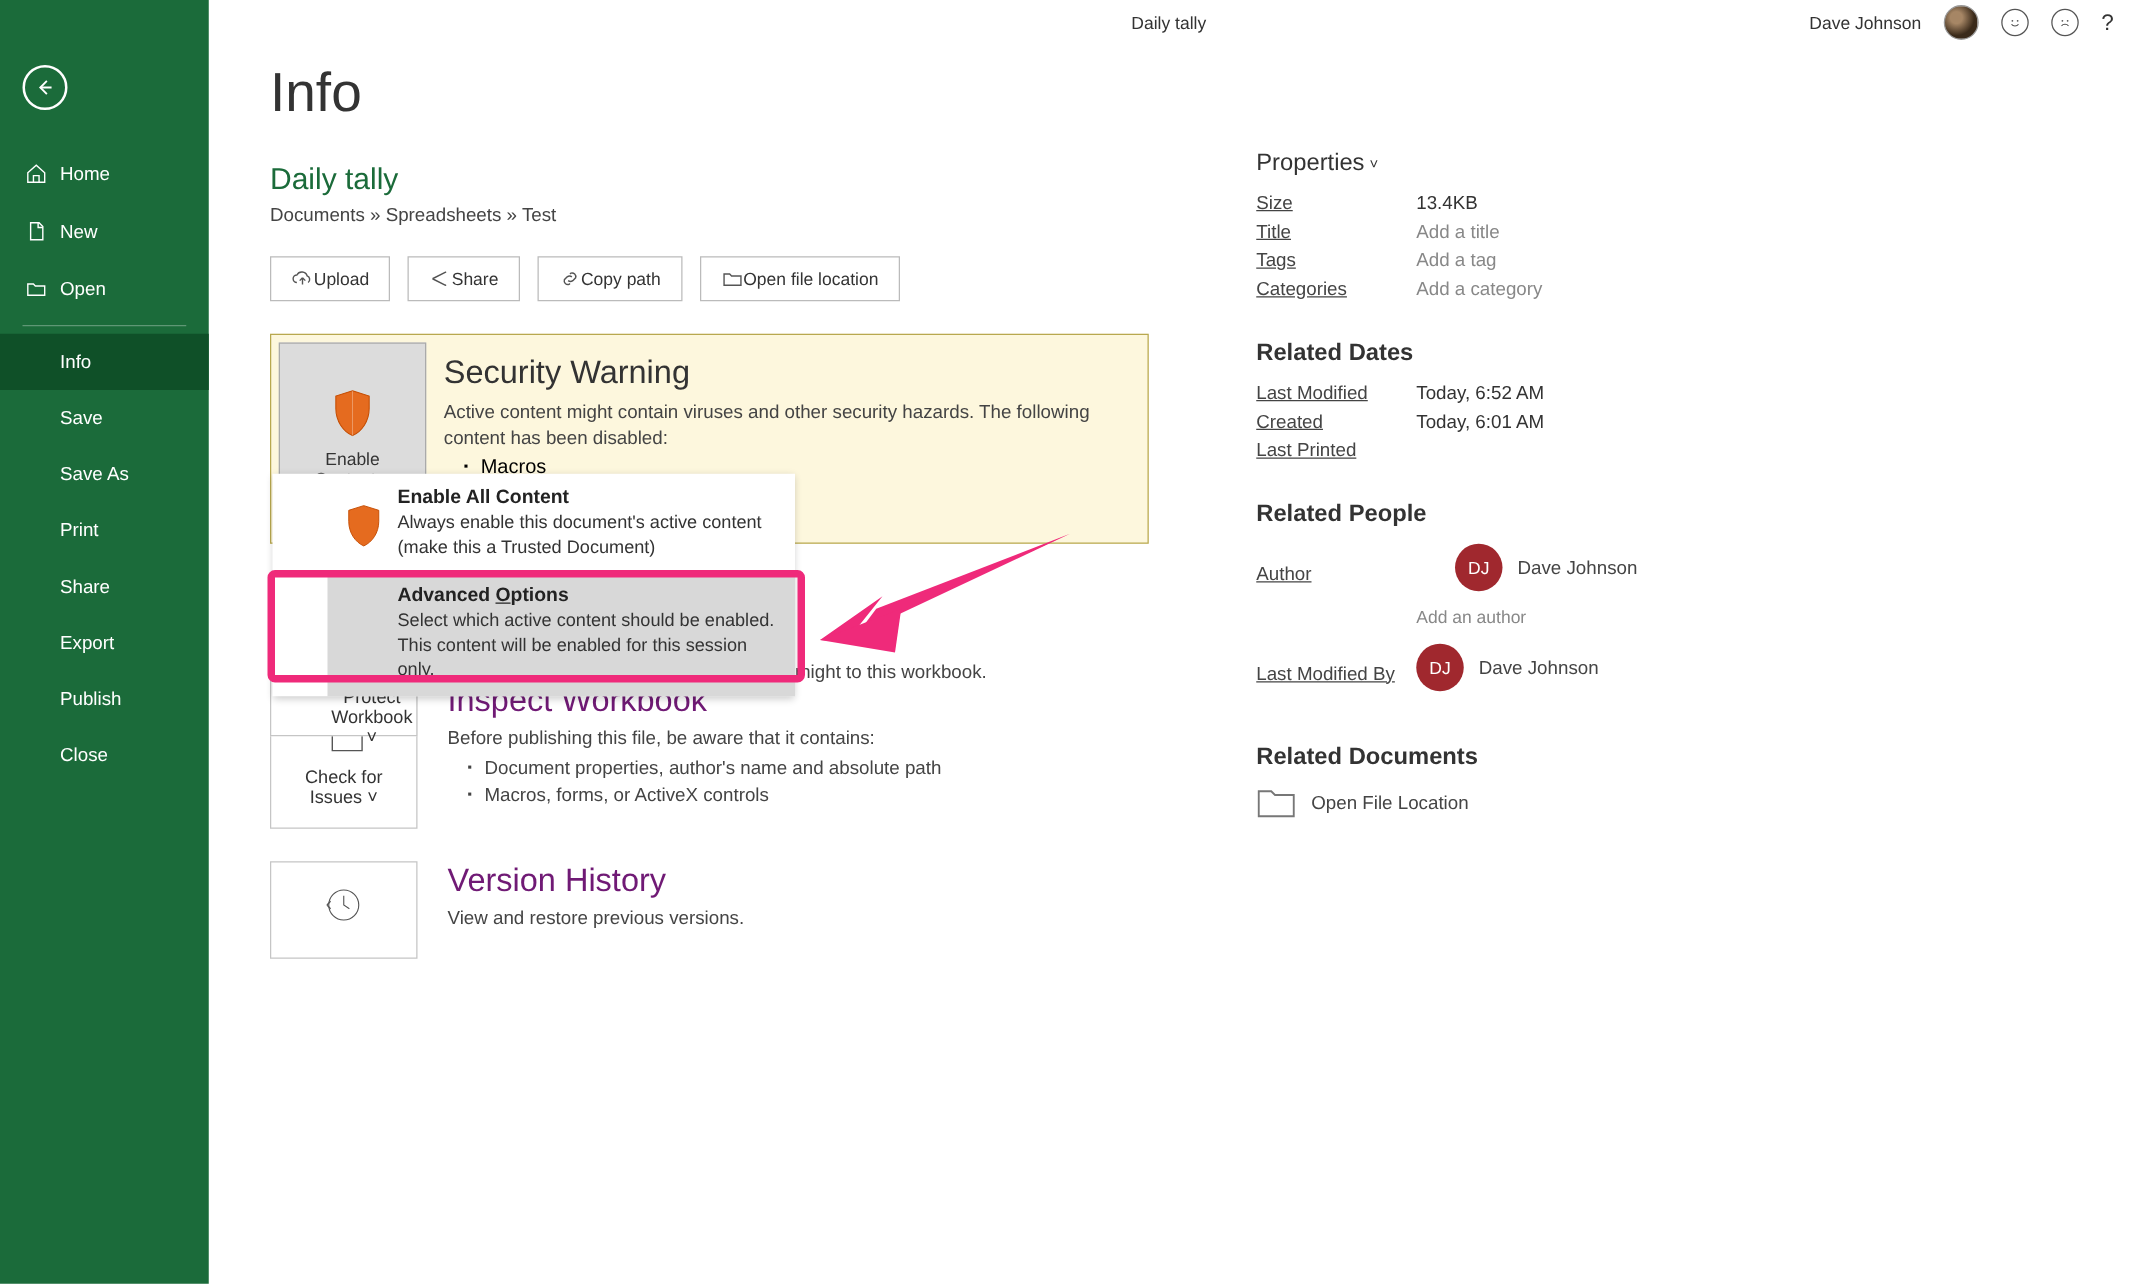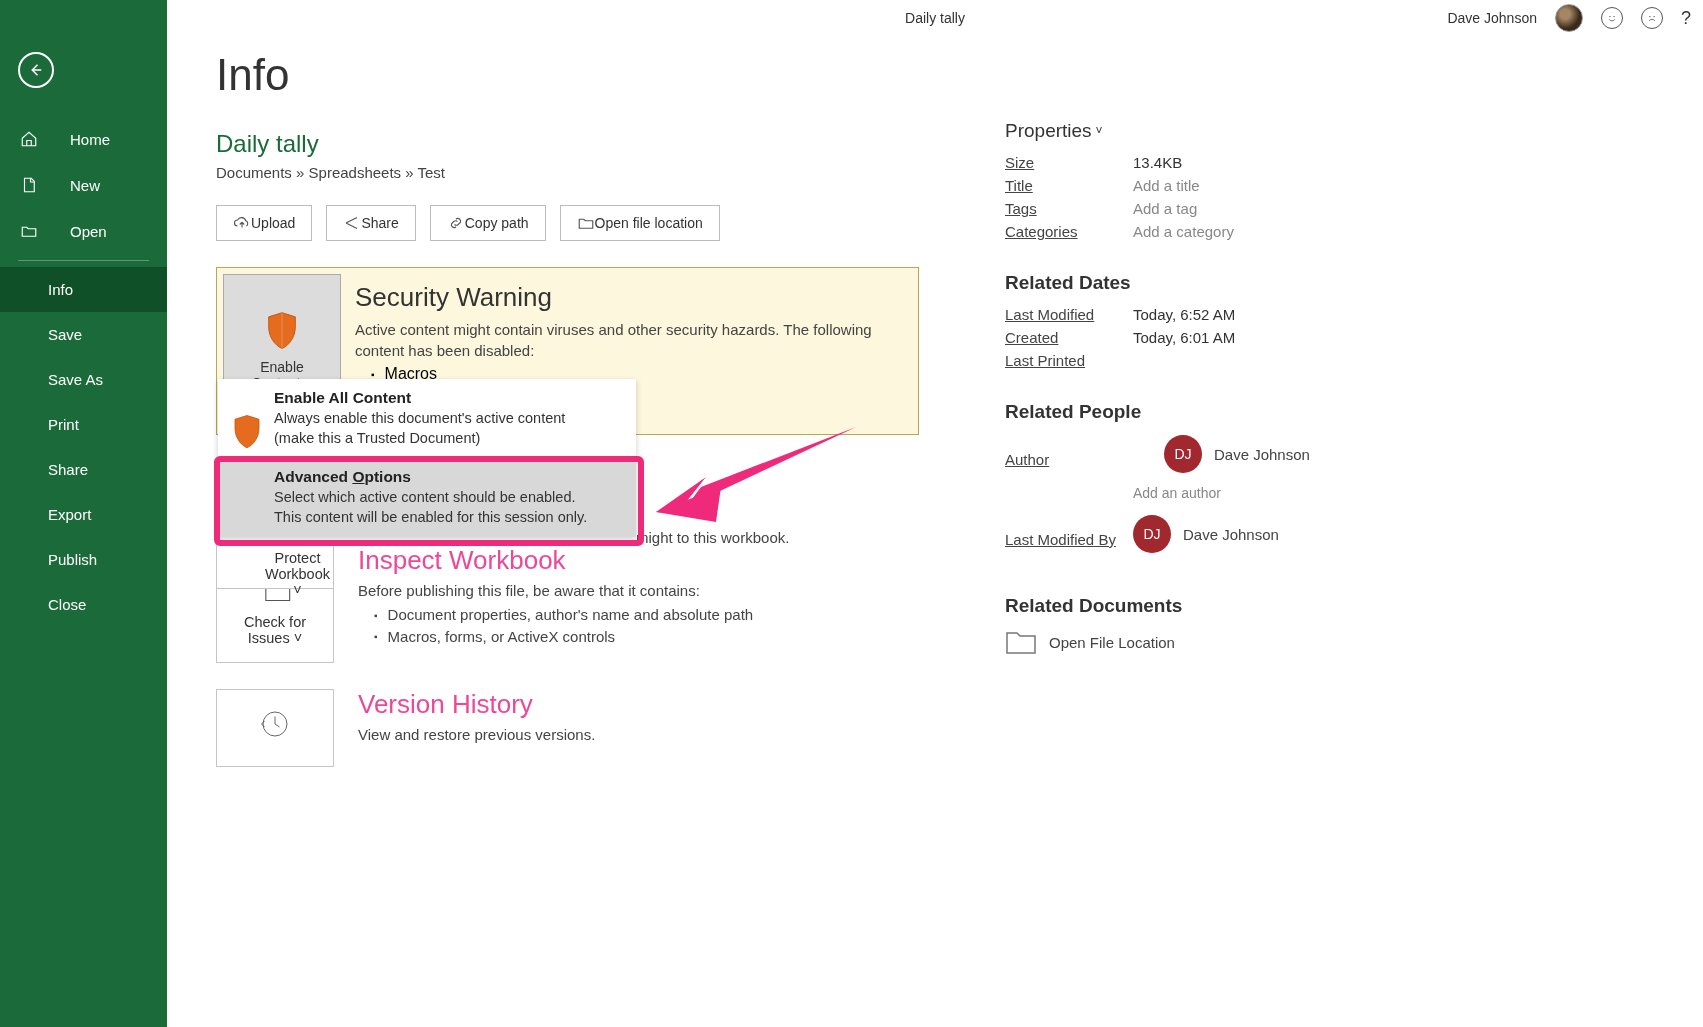--- a/index.html
+++ b/index.html
@@ -3,21 +3,21 @@
 <meta charset="utf-8">
 <style>
 * { margin: 0; padding: 0; box-sizing: border-box; }
 body { font-family: "Segoe UI", sans-serif; width: 1703px; height: 1027px; overflow: hidden; background: #fff; position: relative; }
 
 
 .sidebar { position: absolute; left: 0; top: 0; width: 167px; height: 100%; background: #1b6b3a; color: #fff; }
 .back-btn { width: 36px; height: 36px; border: 2px solid #fff; border-radius: 50%; margin: 52px 0 28px 18px; display: flex; align-items: center; justify-content: center; cursor: pointer; }
 .back-btn svg { fill: #fff; }
 .nav-items { }
-.nav-item { display: flex; align-items: center; padding: 14px 20px; font-size: 15px; cursor: pointer; gap: 32px; }
+.nav-item { display: flex; align-items: center; padding: 14px 20px; font-size: 15px; cursor: pointer; gap: 10px; }
 .nav-item.selected { background: #0f5028; }
 .nav-item.indent { padding-left: 48px; }
 .nav-divider { border-top: 1px solid rgba(255,255,255,0.3); margin: 6px 18px; }
 .nav-item svg { width: 18px; height: 18px; fill: none; stroke: #fff; stroke-width: 1.5; }
 
 
 .topbar { position: absolute; left: 167px; top: 0; right: 0; height: 36px; display: flex; align-items: center; }
 .doc-title { position: absolute; left: 50%; transform: translateX(-50%); font-size: 14px; color: #333; }
 .topbar-right { position: absolute; right: 12px; display: flex; align-items: center; gap: 18px; font-size: 14px; color: #333; }
 .avatar { width: 28px; height: 28px; border-radius: 50%; background: radial-gradient(circle at 35% 35%, #a68665 20%, #3a2a1a 60%); border: 1px solid #999; }
@@ -40,34 +40,34 @@
 .shield-big { width: 40px; height: 40px; margin-bottom: 8px; }
 .shield-big svg { width: 100%; height: 100%; }
 .warning-text { padding: 14px 18px 14px 8px; flex: 1; }
 .warning-text h2 { font-size: 26px; font-weight: 400; color: #333; margin-bottom: 6px; }
 .warning-text p { font-size: 15px; color: #444; line-height: 1.4; }
 .warning-text ul { list-style: none; padding-left: 16px; margin-top: 4px; }
 .warning-text ul li::before { content: "▪"; margin-right: 10px; font-size: 10px; vertical-align: middle; }
 
 
 .dropdown { position: absolute; left: 2px; top: 168px; width: 418px; background: #fff; box-shadow: 0 2px 6px rgba(0,0,0,0.2); z-index: 10; }
-.dropdown-item { display: flex; padding: 10px 14px; gap: 12px; align-items: flex-end; }
+.dropdown-item { display: flex; padding: 10px 14px; gap: 12px; align-items: center; margin-left: 44px; }
 .dropdown-item.hover { background: #d8d8d8; }
 .dropdown-item .shield-small { width: 30px; height: 34px; flex-shrink: 0; margin-top: 2px; }
 .dropdown-item .dd-spacer { width: 30px; flex-shrink: 0; }
 .dropdown-item .dd-text h3 { font-size: 15.5px; font-weight: 600; color: #222; margin-bottom: 2px; }
 .dropdown-item .dd-text p { font-size: 14.5px; color: #333; line-height: 1.35; }
 .dropdown-item.hover .dd-text h3 span.ul { text-decoration: underline; }
 .dd-highlight { position: absolute; left: -4px; top: 77px; width: 430px; height: 90px; border: 6px solid #ef2a7a; border-radius: 6px; pointer-events: none; }
 
 
 .section { display: flex; gap: 24px; margin-top: 26px; width: 760px; }
 .section-btn { width: 118px; border: 1px solid #c5c5c5; background: #fff; display: flex; flex-direction: column; align-items: center; justify-content: center; padding: 16px 8px; text-align: center; font-size: 14.5px; color: #333; }
 .section-btn svg { width: 44px; height: 44px; margin-bottom: 8px; fill: none; stroke: #555; stroke-width: 1.2; }
-.section-body h2 { font-size: 26px; font-weight: 400; color: #ec4899; margin-bottom: 4px; }
+.section-body h2 { font-size: 26px; font-weight: 400; color: #701a75; margin-bottom: 4px; }
 .section-body p, .section-body li { font-size: 15px; color: #444; line-height: 1.45; }
 .section-body ul { list-style: none; padding-left: 16px; margin-top: 2px; }
 .section-body ul li::before { content: "▪"; margin-right: 10px; font-size: 10px; vertical-align: middle; }
 
 
 .props { position: absolute; left: 1005px; top: 120px; width: 360px; font-size: 15px; color: #444; }
 .props-h { font-size: 19px; color: #333; margin-bottom: 12px; display: flex; align-items: center; gap: 4px; }
 .prop-row { display: flex; margin-bottom: 6px; }
 .prop-label { width: 128px; color: #444; text-decoration: underline; }
 .prop-val { color: #333; }

